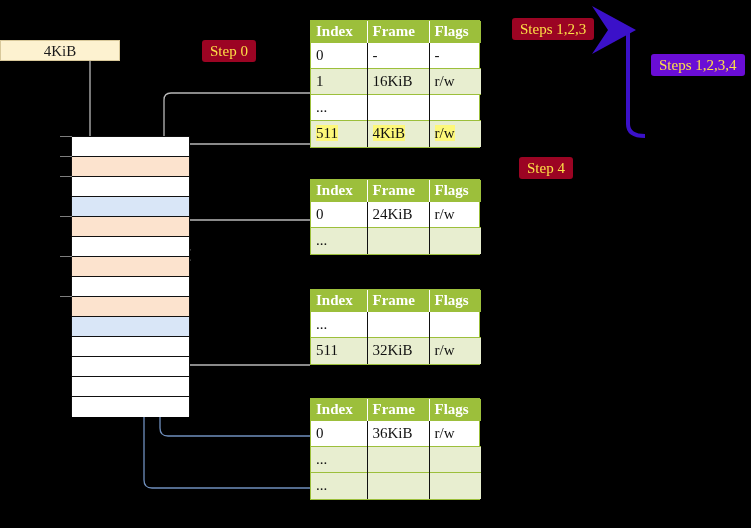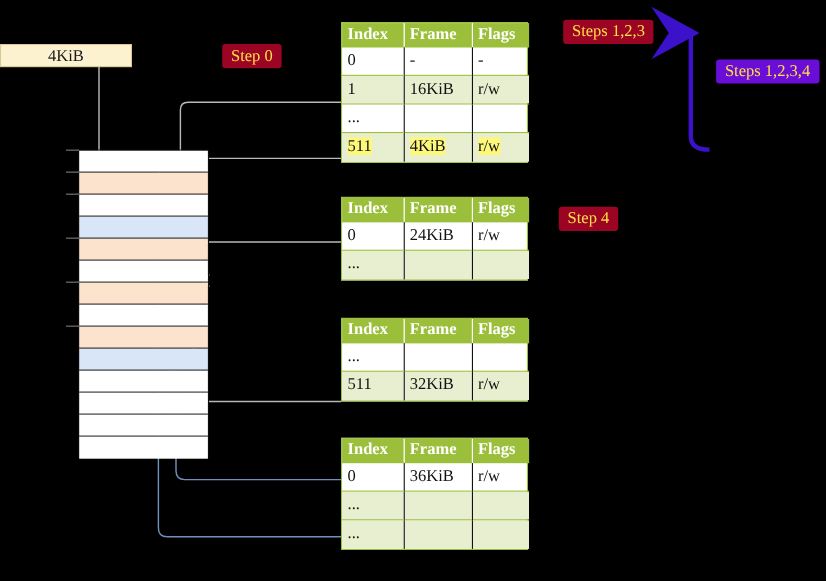--- a/index.html
+++ b/index.html
@@ -39,21 +39,21 @@
     font-size: 15px;
     line-height: 20px;
     padding: 1px 8px;
     border-radius: 3px;
     white-space: nowrap;
   }
   .badge-red { background: #9b0423; }
   .badge-purple { background: #6a0dd6; }
 
   #badge-step0   { left: 202px; top: 40px; }
-  #badge-step4   { left: 508px; top: 157px; margin-top: 31px; }
+  #badge-step4   { left: 519px; top: 157px; }
   #badge-steps123{ left: 512px; top: 18px; }
   #badge-steps1234{ left: 651px; top: 18px; margin-top: 36px; }
 
   
   #mem-col {
     position: absolute;
     left: 71px;
     top: 136px;
     width: 119px;
     height: 280px;

